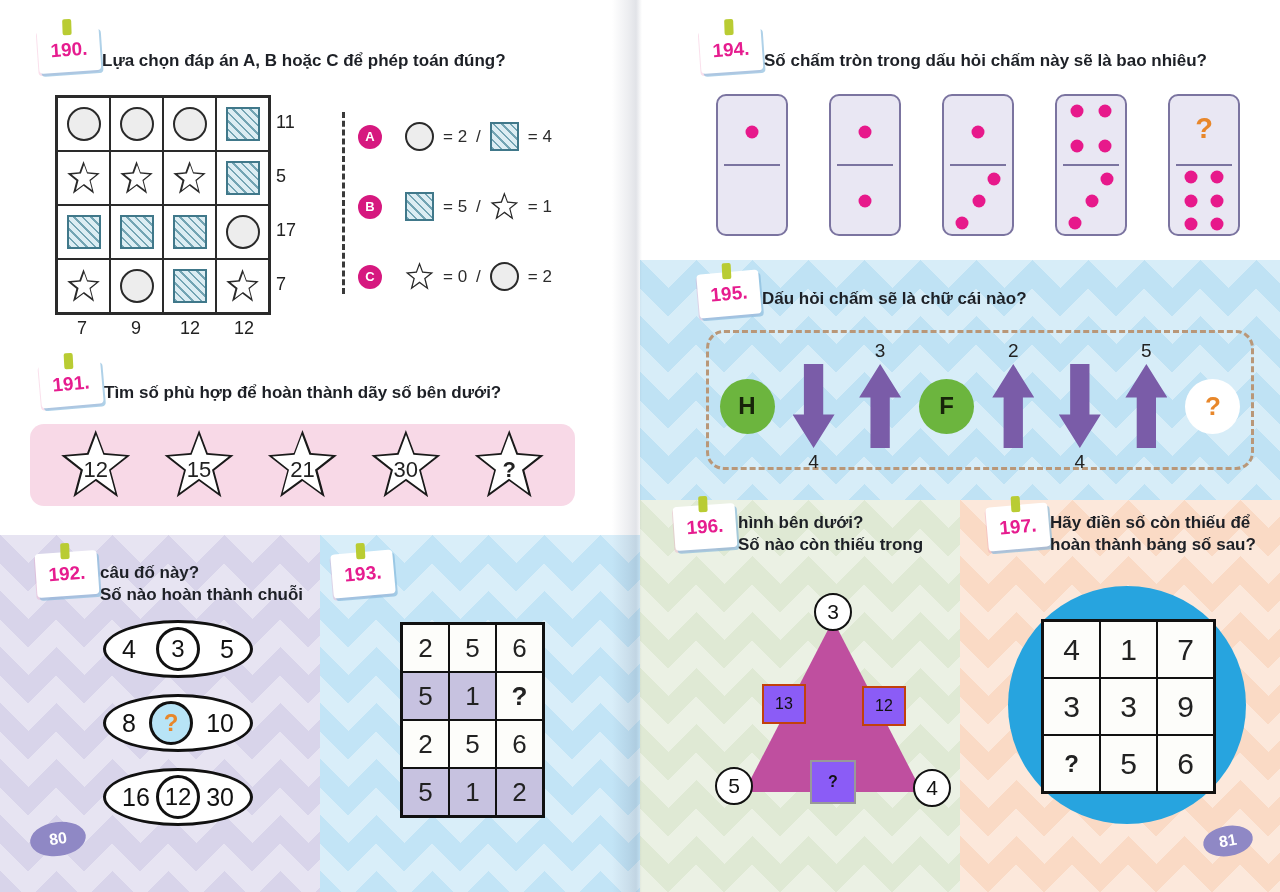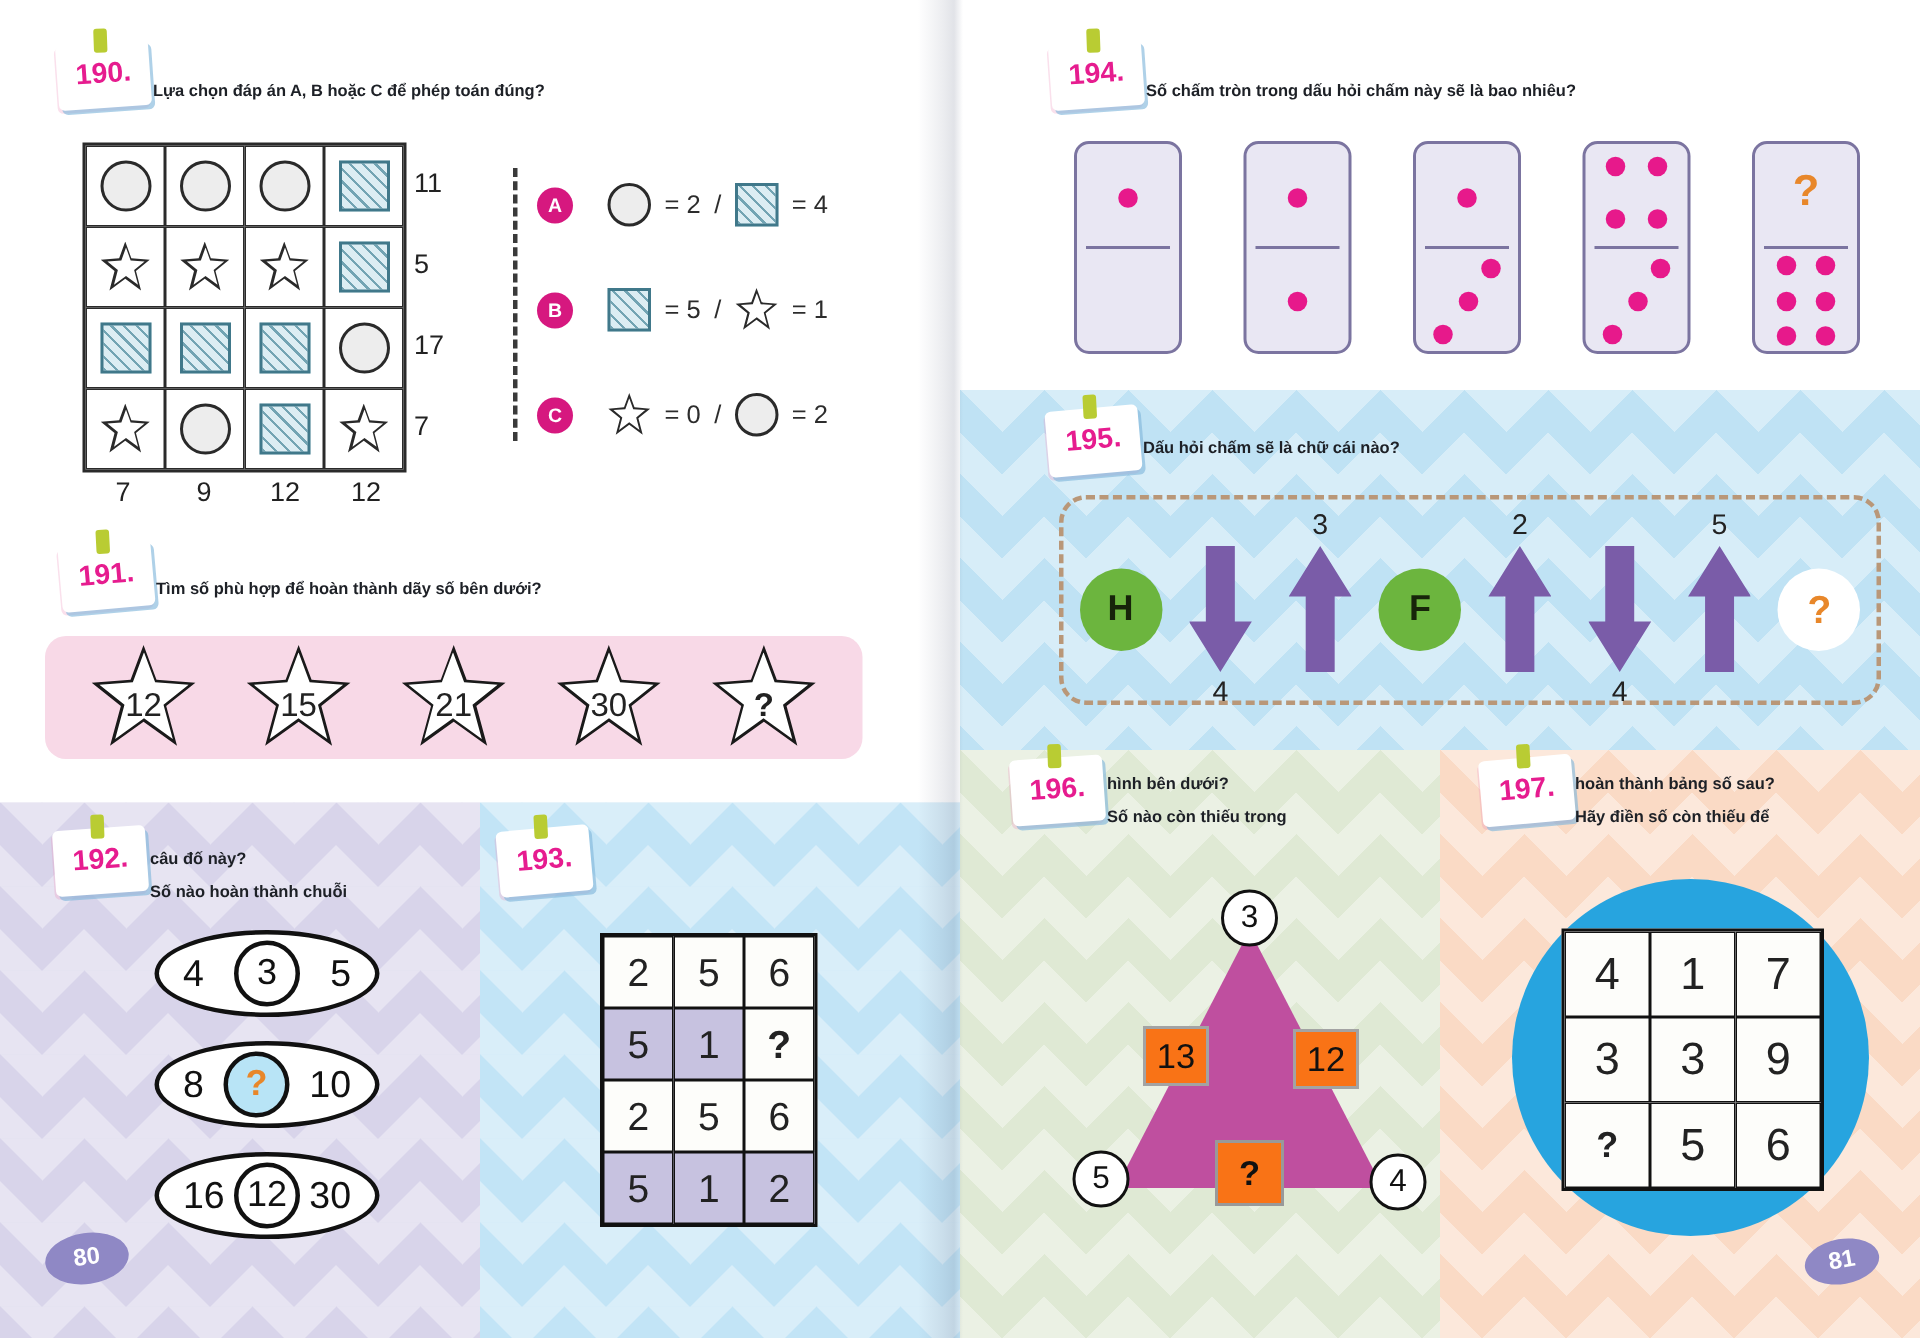--- a/index.html
+++ b/index.html
@@ -15,21 +15,21 @@
       linear-gradient(315deg, rgba(255,255,255,.38) 25%, transparent 25%);
     background-position:28px 0,28px 0,0 0,0 0;}
   .divider{position:absolute;left:612px;top:0;width:30px;height:892px;
     background:linear-gradient(90deg, rgba(0,0,0,0) 0%, rgba(70,80,110,.10) 55%, rgba(70,80,110,.16) 80%, rgba(0,0,0,0) 100%);pointer-events:none}
   
   .notecard{position:absolute;width:62px;height:44px;background:#fff;border-radius:4px;
     box-shadow:2px 3px 0 rgba(132,185,220,.65), -1px 2px 0 rgba(235,130,180,.25);
     transform:rotate(-4deg);display:flex;align-items:center;justify-content:center;z-index:3}
   .tape{position:absolute;top:-9px;left:26px;width:9px;height:16px;background:#b9cc33;border-radius:2px;transform:rotate(2deg)}
   .card-num{color:#e61c8f;font-weight:bold;font-size:19px}
-  .question{position:absolute;color:#1d2026;font-weight:bold;font-size:11px;line-height:22px;z-index:3}
+  .question{position:absolute;color:#1d2026;font-weight:bold;font-size:17px;line-height:22px;z-index:3}
   
   .g190{position:absolute;display:grid;grid-template-columns:repeat(4,53px);grid-auto-rows:54px;border:2px solid #2a2a2a;background:#fff}
   .gcell{border:1px solid #2a2a2a;display:flex;align-items:center;justify-content:center}
   .sumcol{position:absolute;display:flex;flex-direction:column}
   .sumcol .sum{height:54px;display:flex;align-items:center;font-size:18px;color:#222}
   .colsums{position:absolute;display:flex}
   .colsums span{width:54px;text-align:center;font-size:18px;color:#222}
   
   .shape{display:inline-block;width:34px;height:34px;position:relative}
   .shape.sm{width:29px;height:29px}
@@ -70,21 +70,21 @@
   .slot{height:25px;font-size:19px;color:#222;display:flex;align-items:center;justify-content:center;font-weight:500}
   .mid{height:86px;display:flex;align-items:center;justify-content:center}
   .arrow{width:42px;height:84px;background:#7a5ca8}
   .arrow.up{clip-path:polygon(50% 0%,100% 40%,73% 40%,73% 100%,27% 100%,27% 40%,0% 40%)}
   .arrow.down{clip-path:polygon(50% 100%,100% 60%,73% 60%,73% 0%,27% 0%,27% 60%,0% 60%)}
   .gcircle{width:55px;height:55px;border-radius:50%;background:#6cb53e;color:#17240a;font-weight:bold;font-size:24px;display:flex;align-items:center;justify-content:center}
   .wcircle{width:55px;height:55px;border-radius:50%;background:#fff;color:#e8872a;font-weight:bold;font-size:26px;display:flex;align-items:center;justify-content:center}
   
   .triangle{position:absolute;width:178px;height:172px;background:#bf4f9f;clip-path:polygon(50% 0%,100% 100%,0% 100%);z-index:2}
   .tri-circle{position:absolute;width:38px;height:38px;border-radius:50%;background:#fff;border:2.5px solid #111;display:flex;align-items:center;justify-content:center;font-size:21px;color:#111;z-index:3}
-  .tri-square{position:absolute;background:#f97316;border:2px solid #a3a3a3;display:flex;align-items:center;justify-content:center;font-size:23px;color:#111;z-index:3}
+  .tri-square{position:absolute;background:#8b5cf6;border:2px solid #c2410c;display:flex;align-items:center;justify-content:center;font-size:16px;color:#111;z-index:3}
   
   .blue-circle{position:absolute;width:238px;height:238px;border-radius:50%;background:#27a4df;z-index:2}
   .t197{position:absolute;border:2px solid #111;display:grid;grid-template-columns:repeat(3,57px);grid-auto-rows:57px;background:#fff;z-index:3}
   .t197 .cell{border:1px solid #111;display:flex;align-items:center;justify-content:center;font-size:30px;color:#222;background:#fdfdfa}
   
   .page-oval{position:absolute;background:#8f88c5;border-radius:50%;color:#fff;font-weight:bold;font-size:16px;display:flex;align-items:center;justify-content:center;transform:rotate(-8deg);z-index:4}
 </style>
 </head>
 <body>
 
@@ -407,22 +407,22 @@
   <div class="tri-circle" style="left:913px;top:769px">4</div>
   <div class="tri-square" style="left:762px;top:684px;width:44px;height:40px">13</div>
   <div class="tri-square" style="left:862px;top:686px;width:44px;height:40px">12</div>
   <div class="tri-square q" style="left:810px;top:760px;width:46px;height:44px;border-color:#999">?</div>
 
   <div class="notecard" style="left:987px;top:505px;transform:rotate(-5deg)">
     <span class="tape"></span>
     <span class="card-num">197.</span>
   </div>
   <div class="question" style="left:1050px;top:512px;width:230px">
+    <div>Hãy điền số còn thiếu để</div>
     <div>hoàn thành bảng số sau?</div>
-    <div>Hãy điền số còn thiếu để</div>
   </div>
   <div class="blue-circle" style="left:1008px;top:586px"></div>
   <div class="t197" style="left:1041px;top:619px">
     <div class="cell">4</div>
     <div class="cell">1</div>
     <div class="cell">7</div>
     <div class="cell">3</div>
     <div class="cell">3</div>
     <div class="cell">9</div>
     <div class="cell q" style="font-size:24px">?</div>

